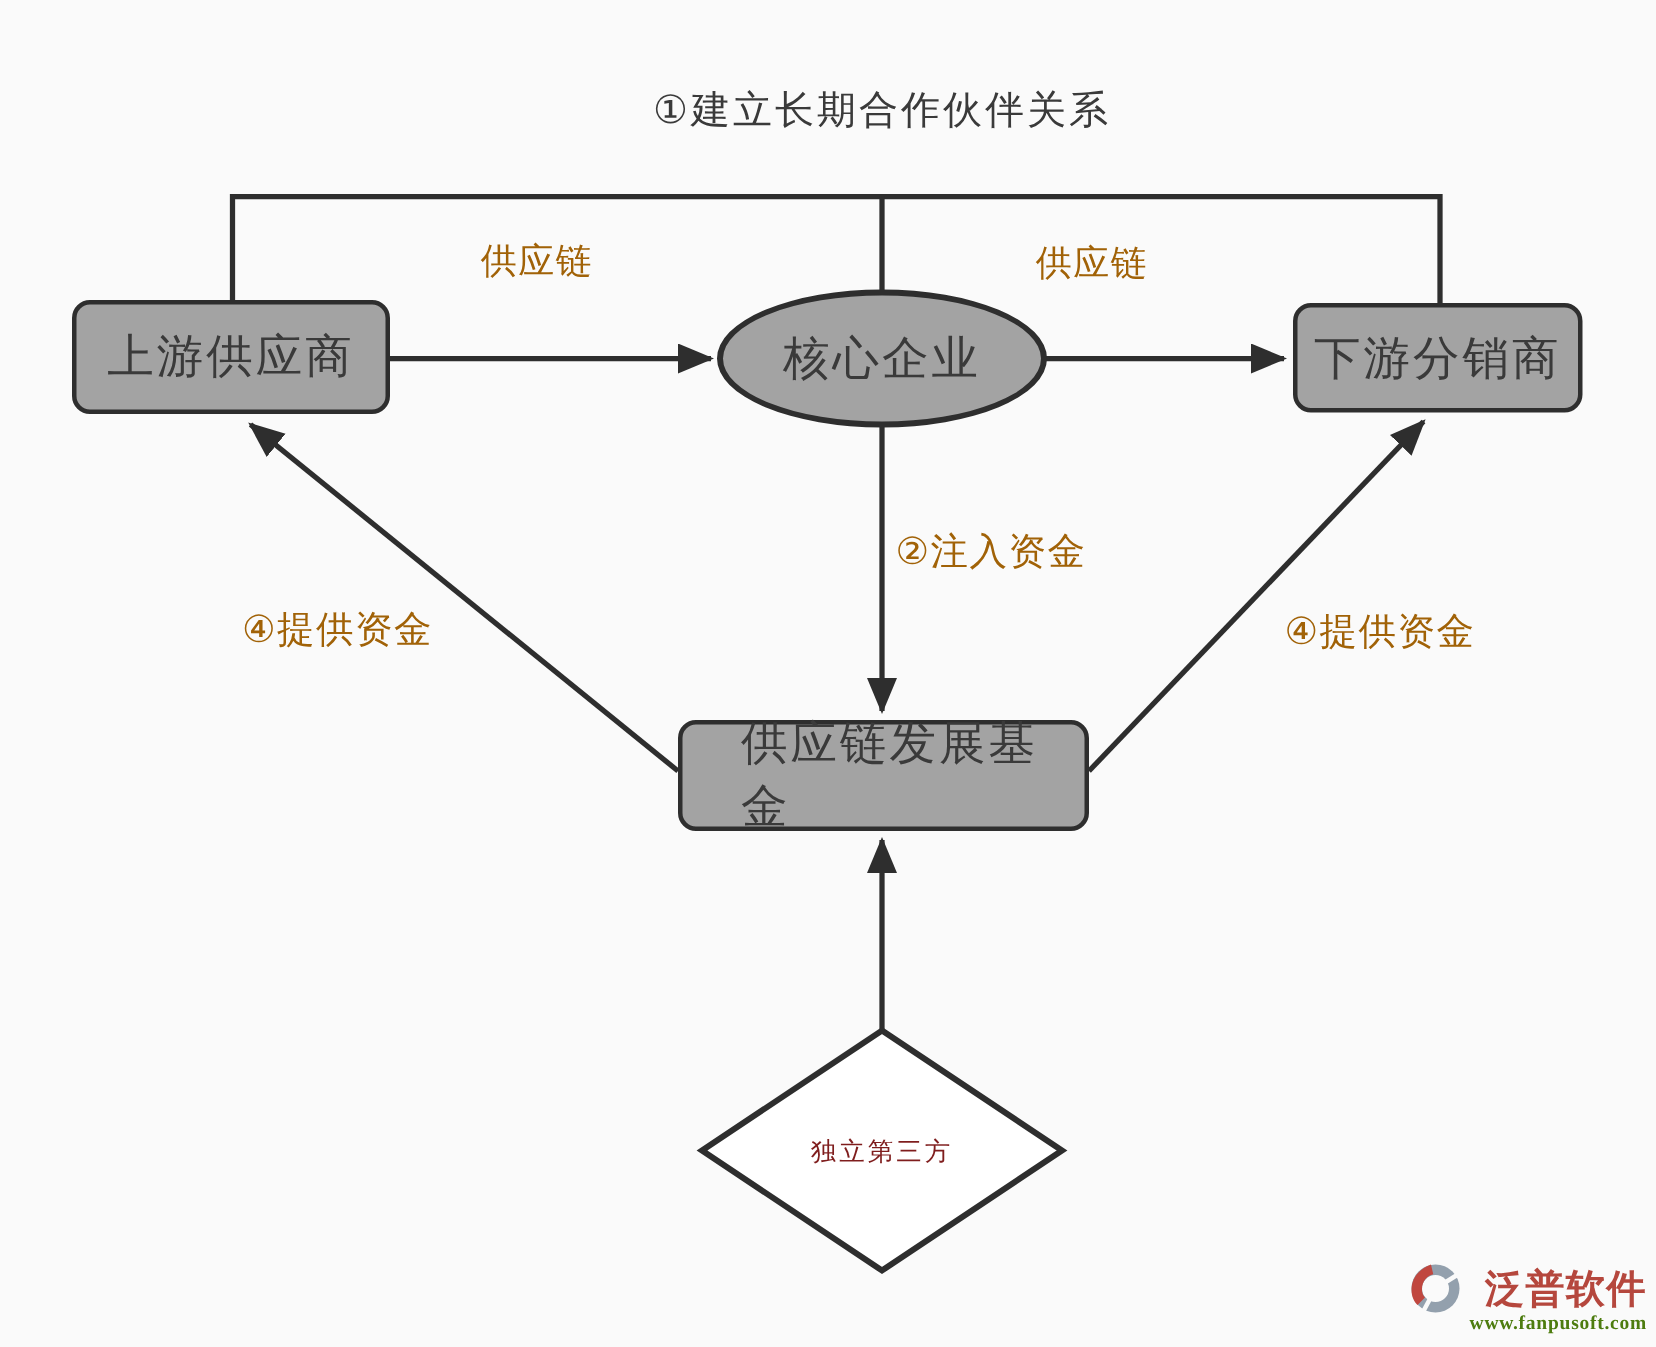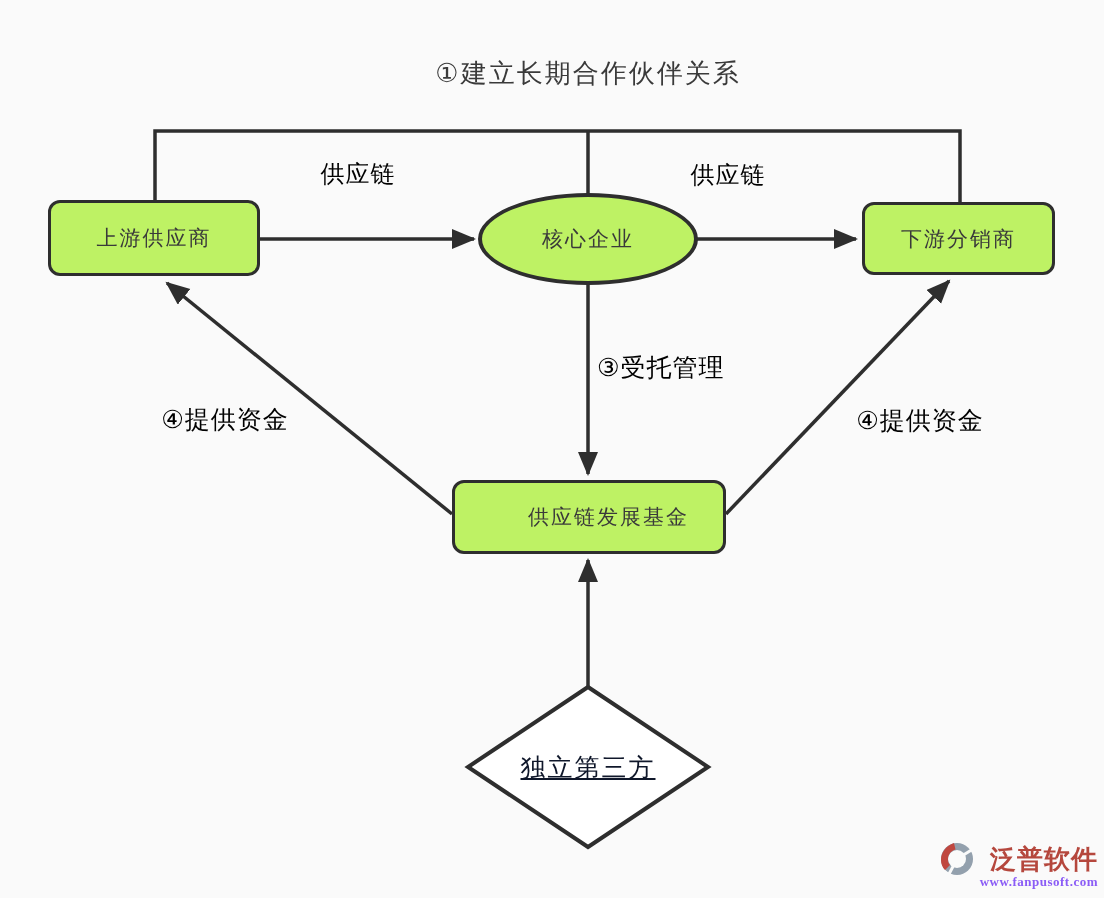--- a/index.html
+++ b/index.html
@@ -6,46 +6,46 @@
   html,body { width:1104px; height:898px; }
   body {
     font-family:"Liberation Sans","DejaVu Sans",sans-serif;
     background:#fafafa;
     color:#3a3a3a;
   }
   .stage { position:relative; width:1104px; height:898px; background:#fafafa; overflow:hidden; }
   .lines { position:absolute; left:0; top:0; width:1104px; height:898px; }
 
   .node {
-    position:absolute; background:#bef264;
+    position:absolute; background:#a3a3a3;
     border:3px solid #2e2e2e; border-radius:12px;
     display:flex; align-items:center; justify-content:center;
-    font-size:21px; letter-spacing:2px; color:#3a3a3a;
+    font-size:31px; letter-spacing:2px; color:#3a3a3a;
   }
   .node.ellipse { border-radius:50%; border-width:4px; }
 
   .diamond-text {
     position:absolute; display:flex; align-items:center; justify-content:center;
-    font-size:25px; letter-spacing:2px; color:#0f172a; background:transparent;text-decoration:underline;
+    font-size:17px; letter-spacing:2px; color:#7f1d1d; background:transparent;
   }
 
   .title {
     position:absolute; left:288px; top:56px; width:600px;
     text-align:center; font-size:26px; letter-spacing:2px; color:#3a3a3a;
   }
-  .label { position:absolute; font-size:24px; letter-spacing:1px; color:#000000; }
+  .label { position:absolute; font-size:24px; letter-spacing:1px; color:#a16207; }
   .label.center { text-align:center; }
   .label.right { text-align:right; }
 
   .logo { position:absolute; right:6px; bottom:8px; display:flex; flex-direction:column; align-items:flex-end; }
   .logo-row { display:flex; align-items:center; gap:15px; }
   .brand { font-size:26px; font-weight:600; letter-spacing:1px; color:#b5473d; }
   .url {
     font-family:"Liberation Serif","DejaVu Serif",serif; font-weight:700;
-    font-size:13px; letter-spacing:0.5px; color:#8b5cf6; margin-top:-3px;
+    font-size:13px; letter-spacing:0.5px; color:#4d7c0f; margin-top:-3px;
   }
 </style>
 </head>
 <body>
 
 <div class="stage">
 
   <svg class="lines" viewBox="0 0 1104 898">
     <defs>
       <marker id="ah" markerUnits="userSpaceOnUse" markerWidth="30" markerHeight="24" refX="22" refY="10" orient="auto">
@@ -82,21 +82,21 @@
   <div class="node" style="left:452px; top:480px; width:274px; height:74px;padding-left:39px;">
     <span>供应链发展基金</span>
   </div>
 
   <div class="diamond-text" style="left:468px; top:737px; width:240px; height:60px;">独立第三方</div>
 
   <div class="label center" style="left:288px; top:158px; width:140px;">供应链</div>
 
   <div class="label center" style="left:658px; top:159px; width:140px;">供应链</div>
 
-  <div class="label" style="left:597px; top:351px; font-size:25px;">③受托管理</div>
+  <div class="label" style="left:597px; top:351px; font-size:25px;">②注入资金</div>
 
   <div class="label center" style="left:150px; top:403px; width:150px; font-size:25px;">④提供资金</div>
 
   <div class="label center" style="left:845px; top:404px; width:150px; font-size:25px;">④提供资金</div>
 
 
   <div class="logo">
     <div class="logo-row">
       <svg width="36" height="36" viewBox="0 0 36 36">
         <circle cx="18" cy="18" r="16" fill="#93a0ad"></circle>

